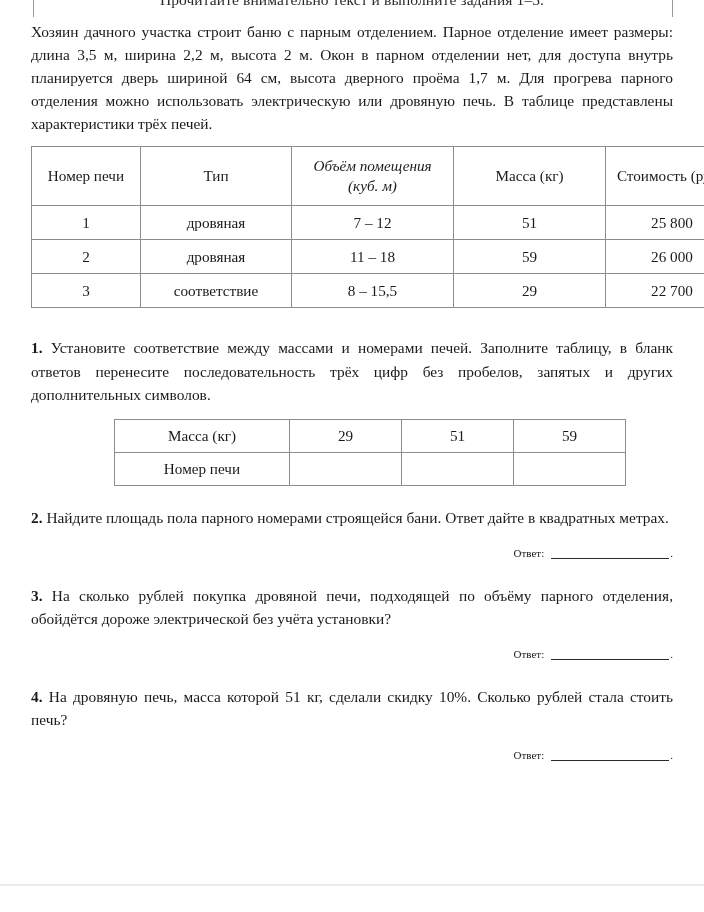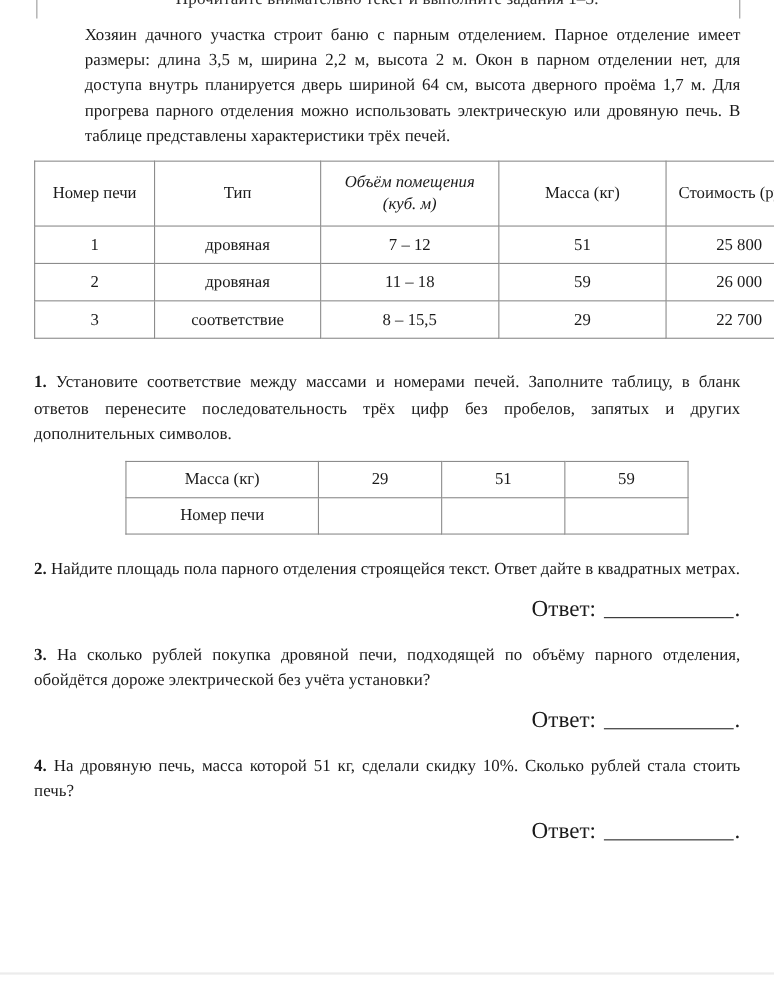--- a/index.html
+++ b/index.html
@@ -66,21 +66,21 @@
   }
 
   p.para {
     margin: 0;
     font-size: 15.4px;
     line-height: 23.1px;
     text-align: justify;
     text-justify: inter-word;
     hyphens: manual;
   }
-  p.para.intro { margin-top: 0; margin-left: 46px; }
+  p.para.intro { margin-top: 0; }
 
   .gap-after-intro { height: 11px; }
   .gap-after-table { height: 8px; }
   .gap-block       { height: 20px; }
   .gap-small       { height: 13px; }
 
   .tasknum {
     font-weight: bold;
   }
 
@@ -132,21 +132,21 @@
     height: 28px;
     padding: 2px 4px;
   }
   .ag-label { width: 166px; }
   .ag-cell  { width: 103px; }
 
   
   .answer-line {
     width: 642px;
     text-align: right;
-    font-size: 21px;
+    font-size: 11px;
     line-height: 22px;
     white-space: nowrap;
   }
   .answer-line .blank {
     display: inline-block;
     width: 118px;
     border-bottom: 1.4px solid #2a2a2a;
     margin: 0 1px 0 7px;
     vertical-align: -2px;
   }
@@ -236,21 +236,21 @@
             <td class="ag-cell"></td>
             <td class="ag-cell"></td>
             <td class="ag-cell"></td>
           </tr>
         </tbody>
       </table>
     </div>
 
     <div class="gap-block"></div>
 
-    <p class="para"><span class="tasknum">2.</span> <span>Найдите площадь пола парного отделения строящейся текст. Ответ дайте в квадратных метрах.</span></p>
+    <p class="para"><span class="tasknum">2.</span> <span>Найдите площадь пола парного номерами строящейся бани. Ответ дайте в квадратных метрах.</span></p>
 
     <div class="gap-small"></div>
 
     <div class="answer-line"><span>Ответ:</span><span class="blank"></span><span>.</span></div>
 
     <div class="gap-block"></div>
 
     <p class="para"><span class="tasknum">3.</span> <span>На сколько рублей покупка дровяной печи, подходящей по объёму парного отделения, обойдётся дороже электрической без учёта установки?</span></p>
 
     <div class="gap-small"></div>

